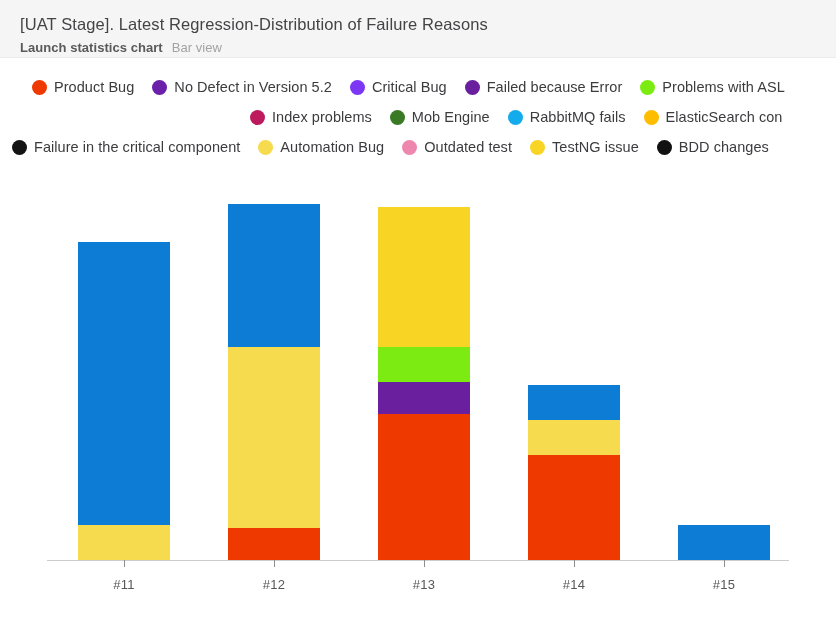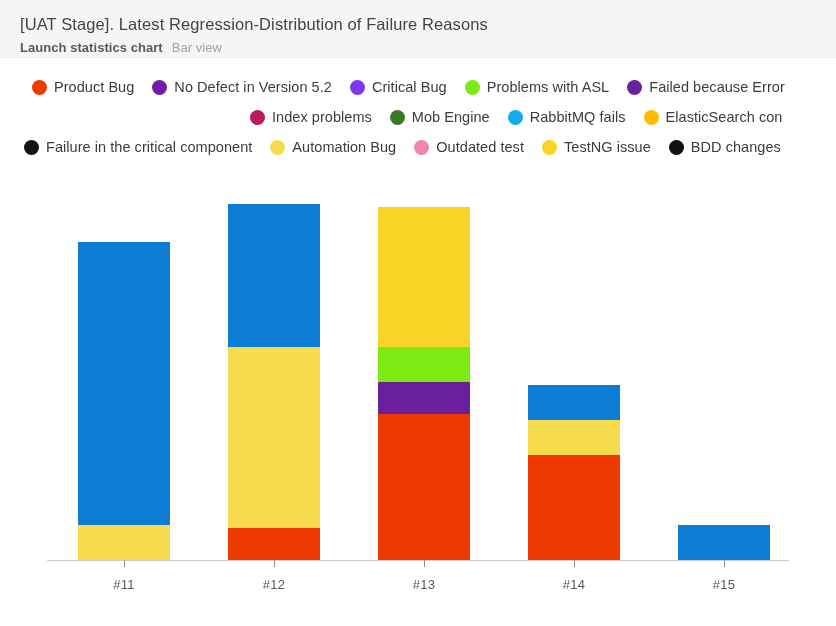--- a/index.html
+++ b/index.html
@@ -56,21 +56,21 @@
   }
   .legend-row {
     display: flex;
     flex-wrap: nowrap;
     align-items: center;
     height: 30px;
     overflow: hidden;
   }
   .legend-row.row-1 { justify-content: flex-start; padding-left: 32px; }
   .legend-row.row-2 { justify-content: flex-start; padding-left: 250px; }
-  .legend-row.row-3 { justify-content: flex-start; padding-left: 24px; }
+  .legend-row.row-3 { justify-content: flex-start; padding-left: 12px; }
 
   .legend-item {
     display: flex;
     align-items: center;
     margin-right: 18px;
     white-space: nowrap;
     cursor: pointer;
   }
   .legend-dot {
     width: 15px;
@@ -148,26 +148,26 @@
       </div>
       <div class="legend-item">
         <span class="legend-dot" style="background: rgb(108, 31, 168);"></span>
         <span class="legend-label">No Defect in Version 5.2</span>
       </div>
       <div class="legend-item">
         <span class="legend-dot" style="background: rgb(124, 55, 245);"></span>
         <span class="legend-label">Critical Bug</span>
       </div>
       <div class="legend-item">
+        <span class="legend-dot" style="background: rgb(105, 31, 158);"></span>
+        <span class="legend-label">Failed because Error</span>
+      </div>
+      <div class="legend-item">
         <span class="legend-dot" style="background: rgb(124, 235, 18);"></span>
         <span class="legend-label">Problems with ASL</span>
-      </div>
-      <div class="legend-item">
-        <span class="legend-dot" style="background: rgb(105, 31, 158);"></span>
-        <span class="legend-label">Failed because Error</span>
       </div>
     </div>
   <div class="legend-row row-2">
       <div class="legend-item">
         <span class="legend-dot" style="background: rgb(189, 26, 94);"></span>
         <span class="legend-label">Index problems</span>
       </div>
       <div class="legend-item">
         <span class="legend-dot" style="background: rgb(58, 122, 37);"></span>
         <span class="legend-label">Mob Engine</span>

